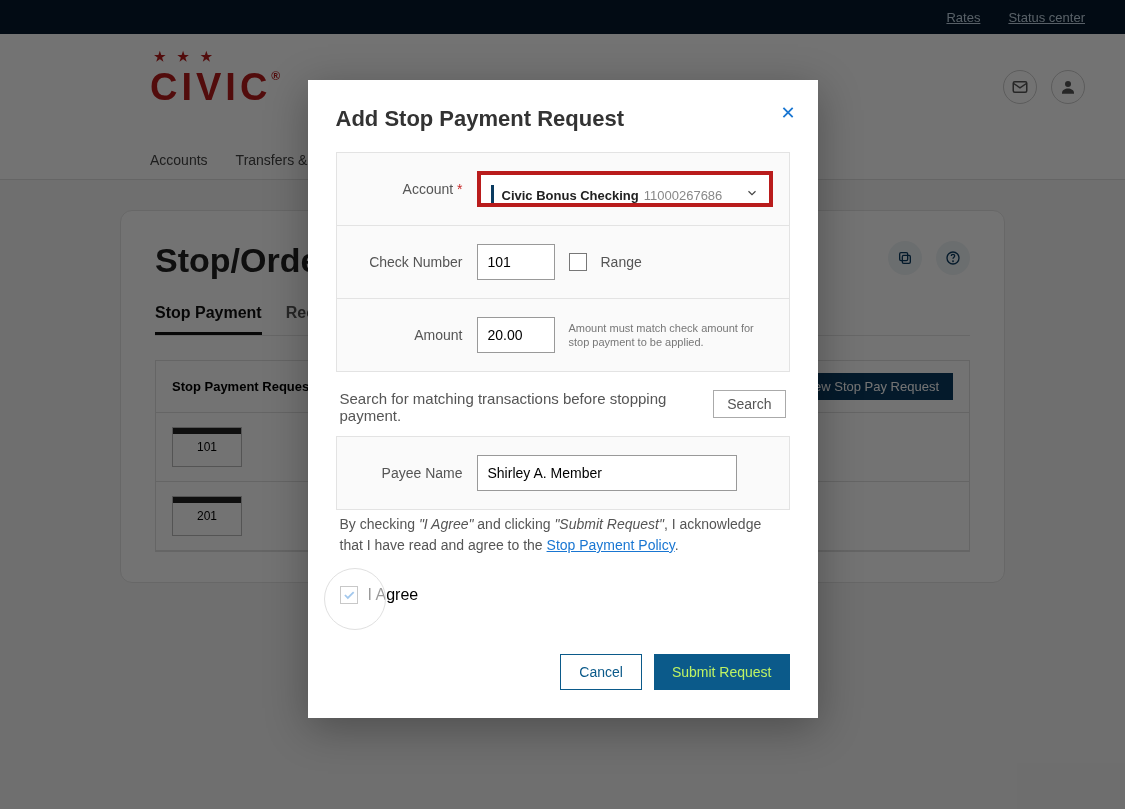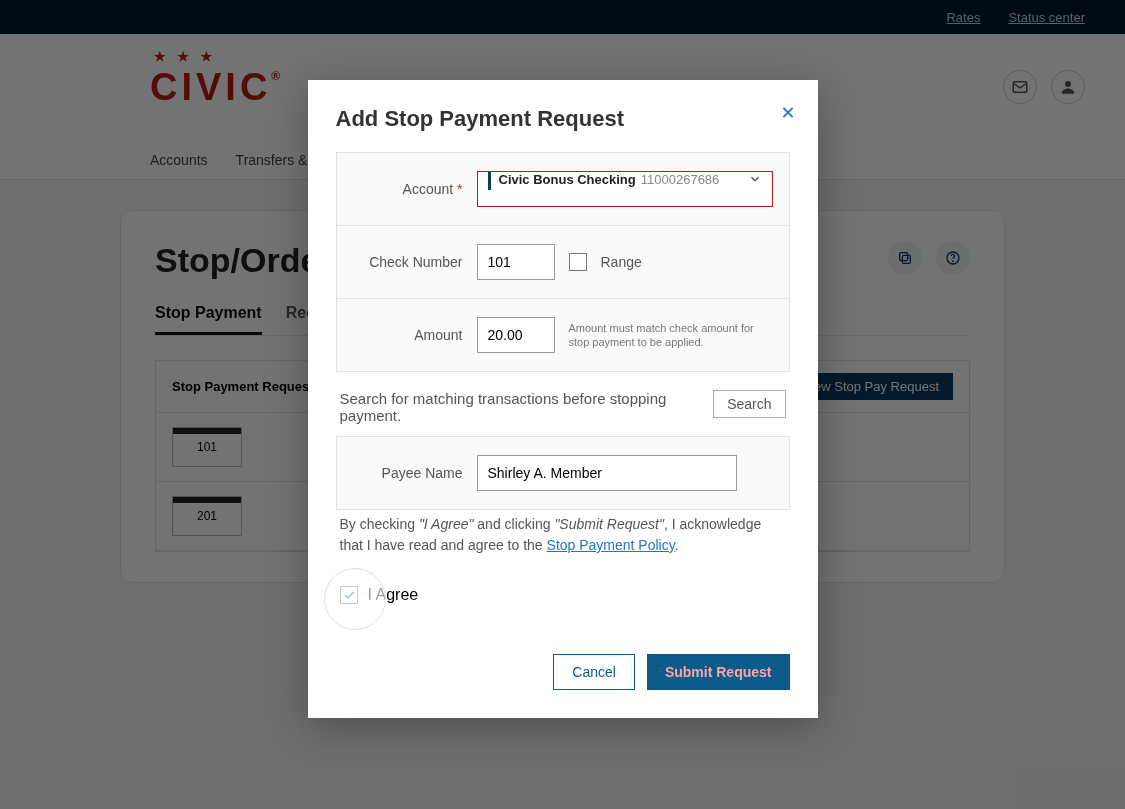--- a/index.html
+++ b/index.html
@@ -177,23 +177,23 @@
     border-bottom:1px solid #e3e3e3;
     gap:14px;
     font-size:14px;
     color:#555;
   }
   .form-row:last-child{ border-bottom:none; }
   .form-label{ width:110px; flex-shrink:0;text-align:right;}
   .required{ color:#c62828; }
   .select{
     flex:1;
-    border:1px solid #b91c1c;
+    border:4px solid #b91c1c;
     height:36px;
-    display:flex; align-items:flex-start;
+    display:flex; align-items:flex-end;
     padding:0 10px;
     background:#fff;
     position:relative;
     cursor:pointer;
   }
   .select .bar{ width:3px; height:18px; background:#0b3b60; margin-right:8px;}
   .select .acct-name{ font-weight:600; color:#222; font-size:13px; }
   .select .acct-num{ color:#888; font-size:13px; margin-left:5px;}
   .select .chev{ position:absolute; right:10px; color:#444;}
   .text-input{
@@ -241,21 +241,21 @@
   }
   .modal-actions{
     display:flex; justify-content:flex-end; gap:12px;
     margin-top:50px;
   }
   .btn{
     padding:9px 18px; font-size:14px; cursor:pointer;
     border:1px solid #0b5a8a;
   }
   .btn.cancel{ background:#fff; color:#0b5a8a;}
-  .btn.submit{ background:#0b5a8a; color:#fca5a5; font-weight:700; border:none;}
+  .btn.submit{ background:#0b5a8a; color:#bef264; font-weight:400; border:none;}
 </style>
 </head>
 <body>
 
 <div class="top-bar">
   <a href="#">Rates</a>
   <a href="#">Status center</a>
 </div>
 
 <div class="header">

